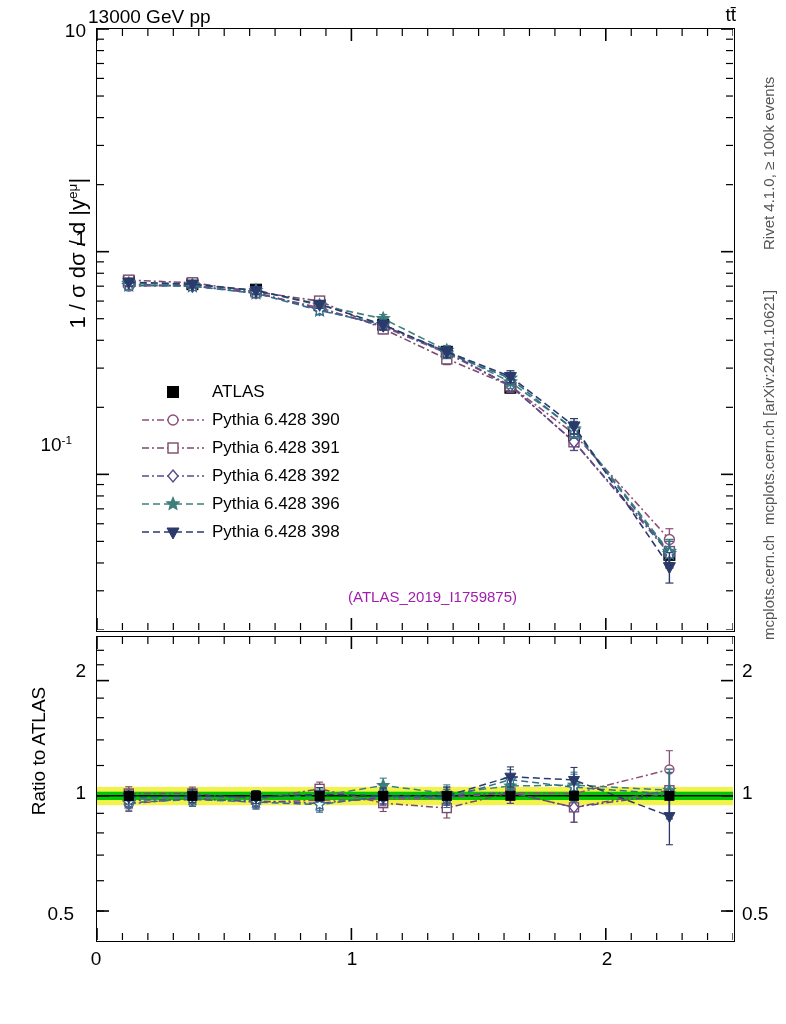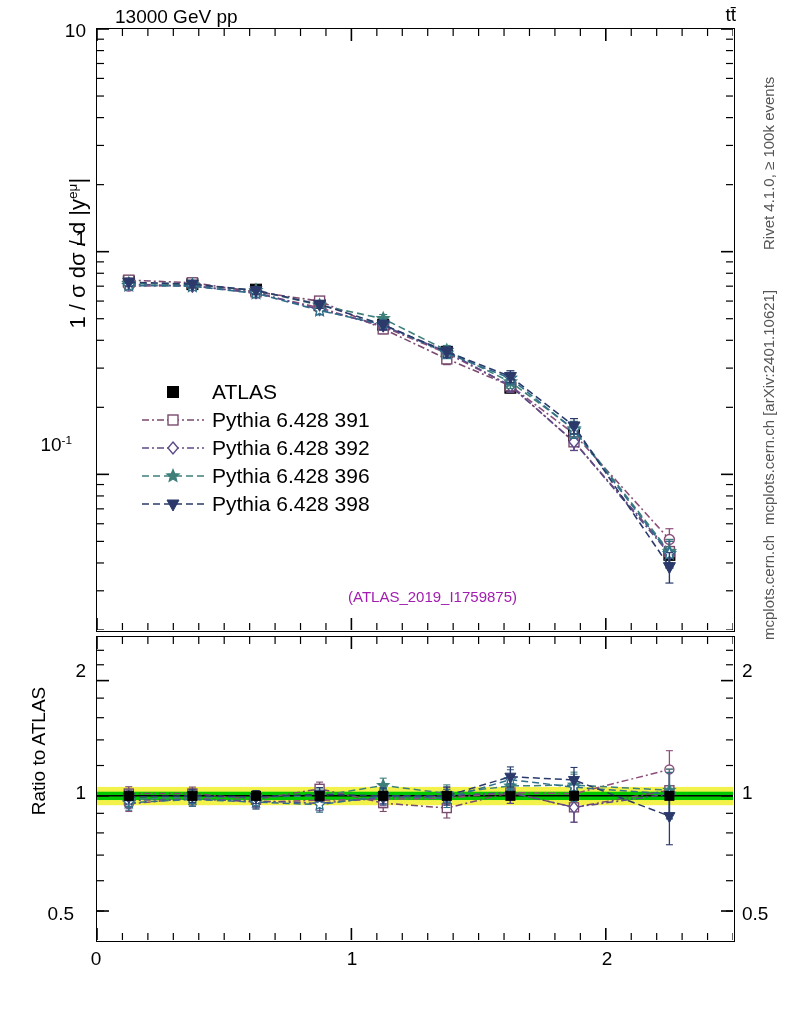--- a/index.html
+++ b/index.html
@@ -9,21 +9,21 @@
   .abs{position:absolute;}
 
   
   #mainFrame{left:96px;top:28px;width:639px;height:604px;border:1.6px solid #000;box-sizing:border-box;background:#fff;}
   #ratioFrame{left:96px;top:636px;width:639px;height:306px;border:1.6px solid #000;box-sizing:border-box;background:#fff;}
 
   .plotsvg{position:absolute;left:0;top:0;}
 
   
   .hdr{font-size:19px;}
-  #hdrLeft{left:115px;top:6px;}
+  #hdrLeft{left:88px;top:6px;}
   #hdrRight{right:50px;top:4px;margin-left:33px;}
 
   
   .tick{font-size:19px;}
   .ytickmain{position:absolute;text-align:right;width:60px;}
   .ytickratio{position:absolute;text-align:right;width:52px;}
   .ytickratioR{position:absolute;text-align:left;width:52px;}
   .xtick{position:absolute;text-align:center;width:40px;font-size:19px;}
   .exp{font-size:0.62em;vertical-align:super;}
 
@@ -38,21 +38,21 @@
   }
   #xlabel{right:46px;top:985px;font-size:22px;}
 
   
   .rot{position:absolute;transform:rotate(-90deg);transform-origin:left top;white-space:nowrap;}
   #rivetTxt{left:760px;top:250px;font-size:15px;color:#555;}
   #arxivTxt{left:760px;top:525px;font-size:15px;color:#555;}
   #mcplotsTxt{left:760px;top:640px;font-size:15px;color:#555;}
 
   
-  #legend{left:140px;top:378px;font-size:21px;}
+  #legend{left:140px;top:378px;font-size:17px;}
   #legend .row{display:flex;align-items:center;height:28px;}
   #legend .mk{width:66px;height:20px;position:relative;}
   #legend .lbl{padding-left:6px;white-space:nowrap;}
 
   #watermark{left:348px;top:588px;font-size:15px;color:#a21caf;}
 </style>
 </head>
 <body>
 
 <div id="root">
@@ -1031,20 +1031,29 @@
       <div class="row">
         <div class="mk"><svg width="66" height="20">
             <g>
               <rect x="27.5" y="4.5" width="11" height="11" fill="#000000" stroke="#000000" stroke-width="1"></rect>
             </g>
           </svg></div>
         <div class="lbl">ATLAS</div>
       </div>
       <div class="row">
         <div class="mk"><svg width="66" height="20">
+            <line x1="2" y1="10" x2="64" y2="10" stroke="#8d4f7a" stroke-width="1.6" stroke-dasharray="7,3,2,3"></line>
+            <g>
+              <circle cx="33" cy="10" r="5" fill="#ffffff" stroke="#8d4f7a" stroke-width="1.4"></circle>
+            </g>
+          </svg></div>
+        <div class="lbl">Pythia 6.428 390</div>
+      </div>
+      <div class="row">
+        <div class="mk"><svg width="66" height="20">
             <line x1="2" y1="10" x2="64" y2="10" stroke="#7a4a6e" stroke-width="1.6" stroke-dasharray="7,3,2,3"></line>
             <g>
               <rect x="28" y="5" width="10" height="10" fill="#ffffff" stroke="#7a4a6e" stroke-width="1.4"></rect>
             </g>
           </svg></div>
         <div class="lbl">Pythia 6.428 391</div>
       </div>
       <div class="row">
         <div class="mk"><svg width="66" height="20">
             <line x1="2" y1="10" x2="64" y2="10" stroke="#5c4a8a" stroke-width="1.6" stroke-dasharray="7,3,2,3"></line>

